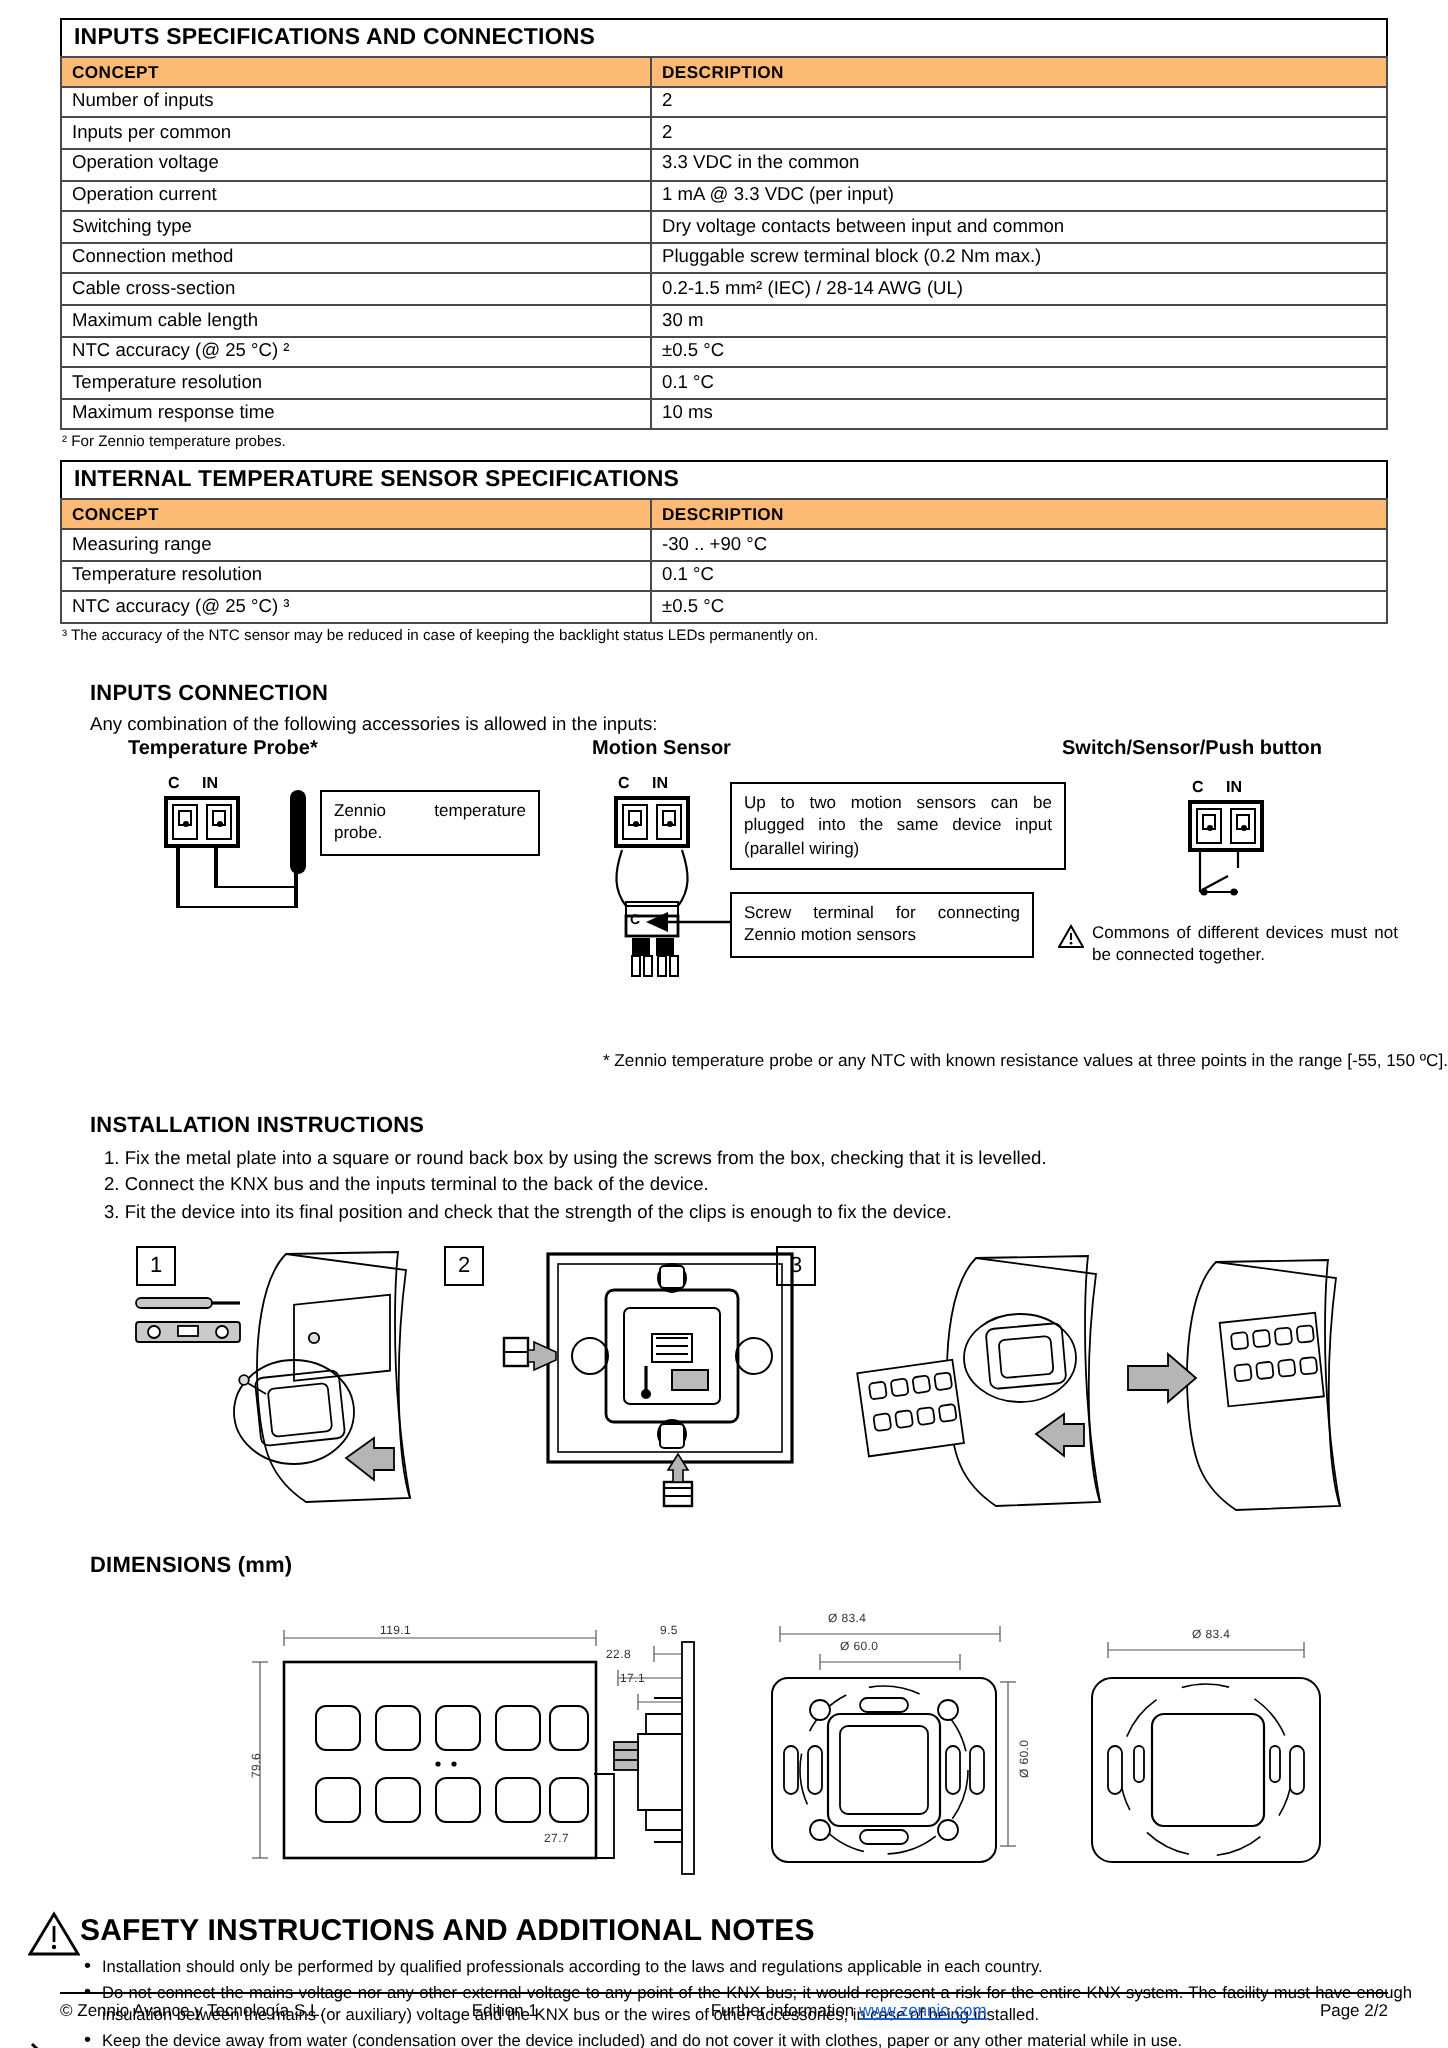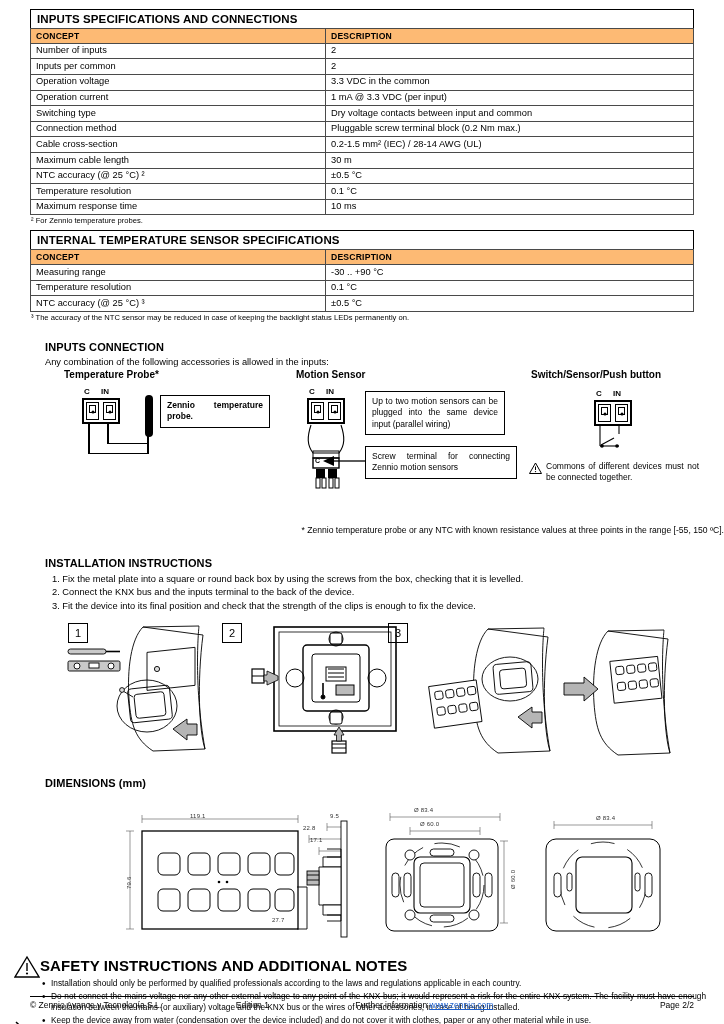--- a/index.html
+++ b/index.html
@@ -53,21 +53,21 @@
   .sec-p { font-size:9.3px; margin:0 0 2px 45px; }
 
   
   .conn-wrap { position:relative; height:150px; margin-top:2px; }
   .conn-col-title { position:absolute; font-size:10px; font-weight:bold; }
   .tiny-lbl { font-size:8px; font-weight:bold; font-family:"Liberation Sans",sans-serif; }
   .callout {
     position:absolute; border:1px solid #000; background:#fff;
     font-size:8.5px; line-height:1.35; padding:4px 6px; text-align:justify;
   }
-  .callout.bold { font-weight:bold; }
+  .callout.bold { font-weight:normal; }
 
   
   .term { position:absolute; }
   .term .body { width:38px; height:26px; border:2px solid #000; background:#fff; display:flex; }
   .term .slot { flex:1; margin:2px; border:1px solid #000; position:relative; background:#fff; }
   .term .slot:after {
     content:''; position:absolute; left:50%; top:56%; width:3px; height:3px;
     background:#000; border-radius:50%; transform:translate(-50%,-50%);
   }
   .term .slot:before {
@@ -272,21 +272,21 @@
           <rect x="23" y="46" width="9" height="9" fill="#000"></rect>
           <rect x="11" y="55" width="4" height="10" fill="none" stroke="#000" stroke-width="1"></rect>
           <rect x="17" y="55" width="4" height="10" fill="none" stroke="#000" stroke-width="1"></rect>
           <rect x="24" y="55" width="4" height="10" fill="none" stroke="#000" stroke-width="1"></rect>
           <rect x="30" y="55" width="4" height="10" fill="none" stroke="#000" stroke-width="1"></rect>
         </svg>
         <span class="tiny-lbl" style="position:absolute; left:10px; top:70px; font-size:7px;">C</span>
         <span class="tiny-lbl" style="position:absolute; left:26px; top:70px; font-size:7px;">I</span>
       </div>
     </div>
-    <div class="callout" style="left:365px; top:22px; width:140px;">Up to two motion sensors can be plugged into the same device input (parallel wiring)</div>
+    <div class="callout" style="left:365px; top:22px; width:168px;">Up to two motion sensors can be plugged into the same device input (parallel wiring)</div>
     <div class="callout" style="left:365px; top:77px; width:152px;">Screw terminal for connecting Zennio motion sensors</div>
 
     <svg width="44" height="12" style="position:absolute; left:323px; top:86px;">
       <line x1="42" y1="6" x2="10" y2="6" stroke="#000" stroke-width="1.3"></line>
       <polygon points="0,6 11,1 11,11" fill="#000"></polygon>
     </svg>
 
     <div style="position:absolute; left:592px; top:20px;">
       <div style="position:relative; width:90px; height:70px;">
         <span class="tiny-lbl" style="position:absolute; left:4px; top:0;">C</span>

